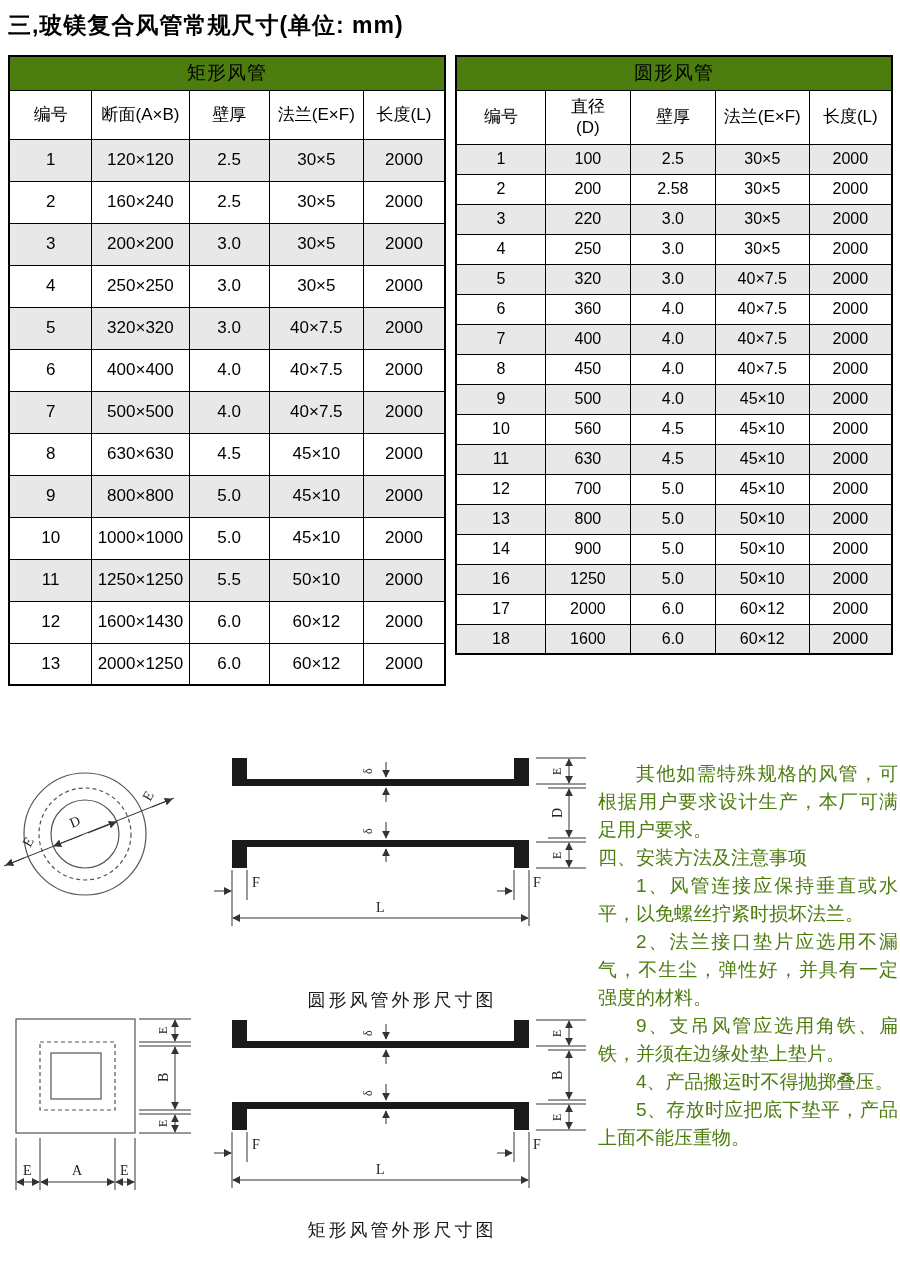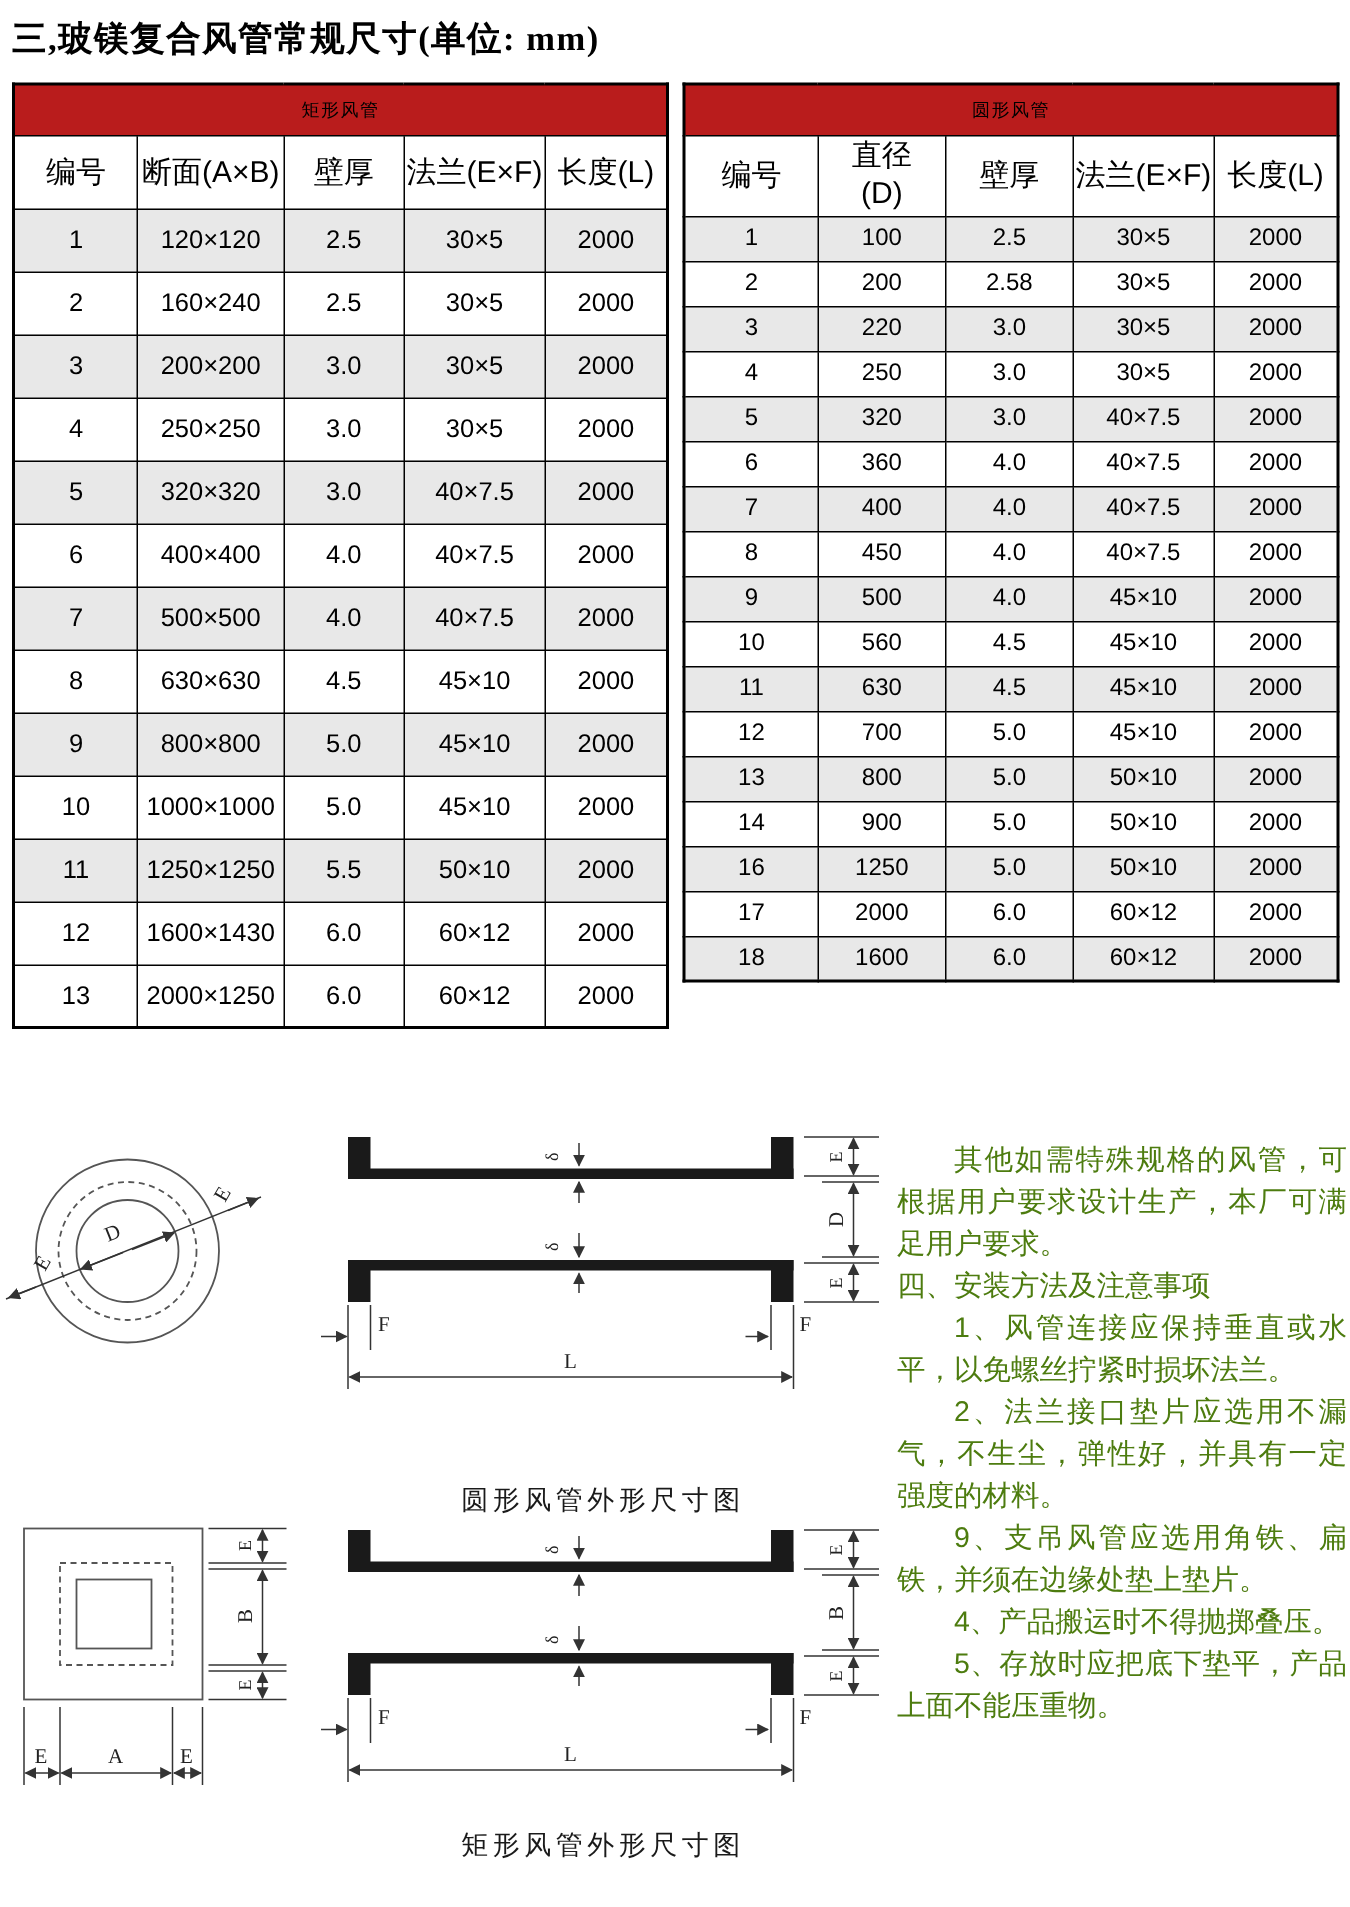--- a/index.html
+++ b/index.html
@@ -1,25 +1,25 @@
 <!DOCTYPE html>
 <html><head>
 <meta charset="utf-8">
 <style>
   * { margin:0; padding:0; box-sizing:border-box; }
   html,body { background:#fff; }
   body { font-family:"Liberation Sans","DejaVu Sans",sans-serif; color:#000; }
   .page { position:relative; width:900px; height:1271px; background:#fff; overflow:hidden; }
 
-  .page-title { position:absolute; left:8px; top:10px; font-size:23px; font-weight:bold; letter-spacing:1px;font-family:Liberation Serif, serif; }
+  .page-title { position:absolute; left:8px; top:10px; font-size:23px; font-weight:bold; letter-spacing:1px; }
 
   table.spec-table { position:absolute; top:55px; border-collapse:collapse; table-layout:fixed; width:438px; border:2px solid #000; background:#fff; }
   .spec-table th, .spec-table td { border:1px solid #000; text-align:center; vertical-align:middle; font-weight:normal; padding:0; }
-  .spec-table .title-row th { height:34px; background:#b91c1c; font-size:12px; letter-spacing:1px; }
-  .spec-table .header-row th { background:#fff; font-size:20px; }
+  .spec-table .title-row th { height:34px; background:#4d7c0f; font-size:19px; letter-spacing:1px; }
+  .spec-table .header-row th { background:#fff; font-size:17px; }
   .rect-table { left:8px; }
   .round-table { left:455px; }
   .rect-table .header-row th { height:49px; }
   .round-table .header-row th { height:54px; white-space:pre-line; line-height:1.25; }
   .rect-table tbody td { height:42px; font-size:17px; }
   .round-table tbody td { height:30px; font-size:16px; }
   .spec-table tbody tr:nth-child(odd) { background:#e8e8e8; }
   .rect-table tbody tr:nth-child(n+12) { background:#fff; }
 
   .diagram { position:absolute; }

